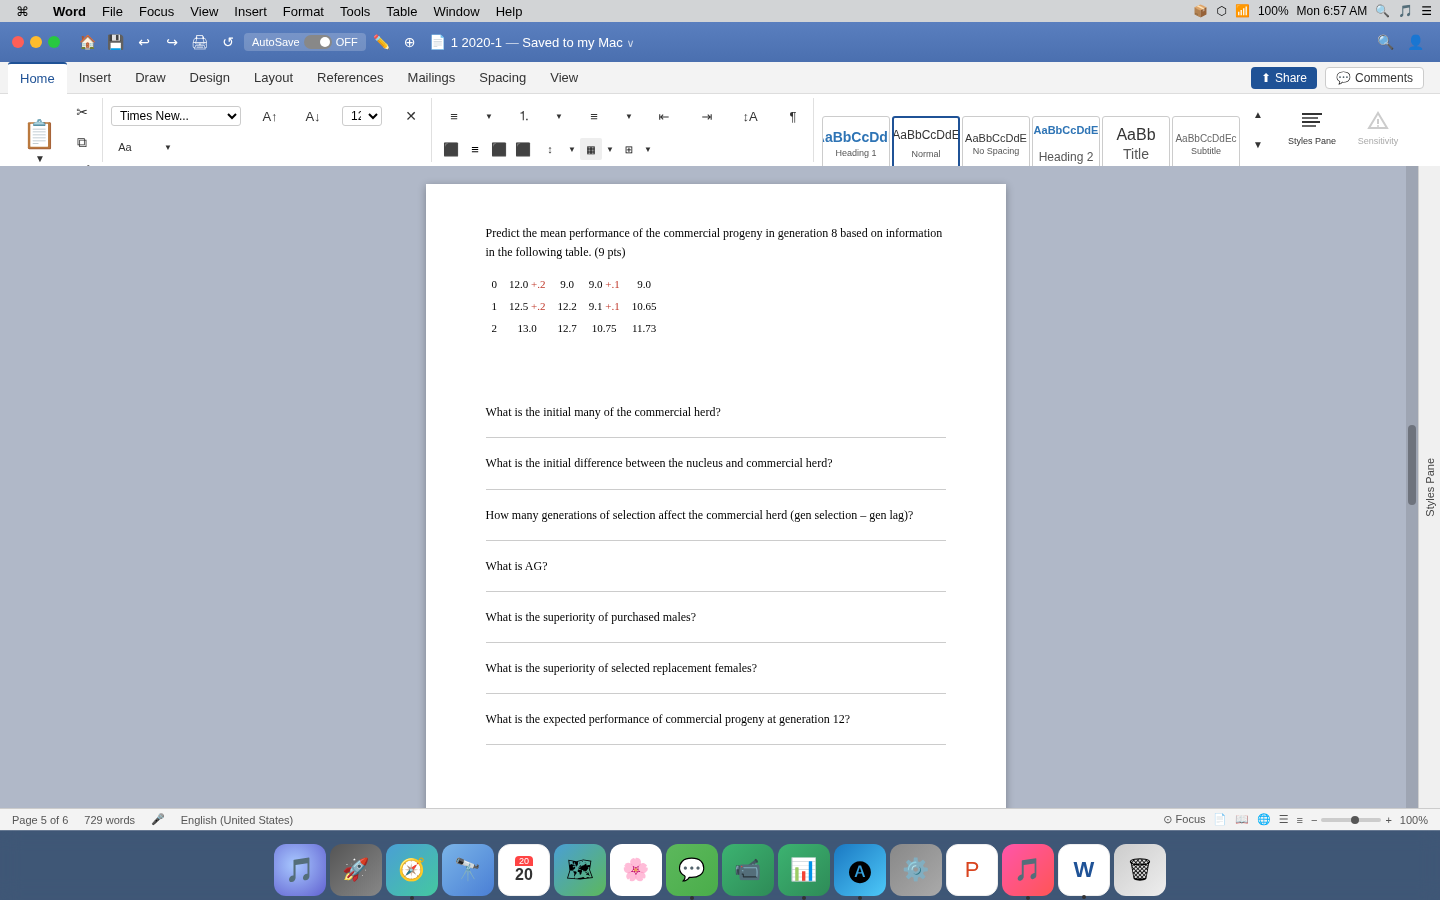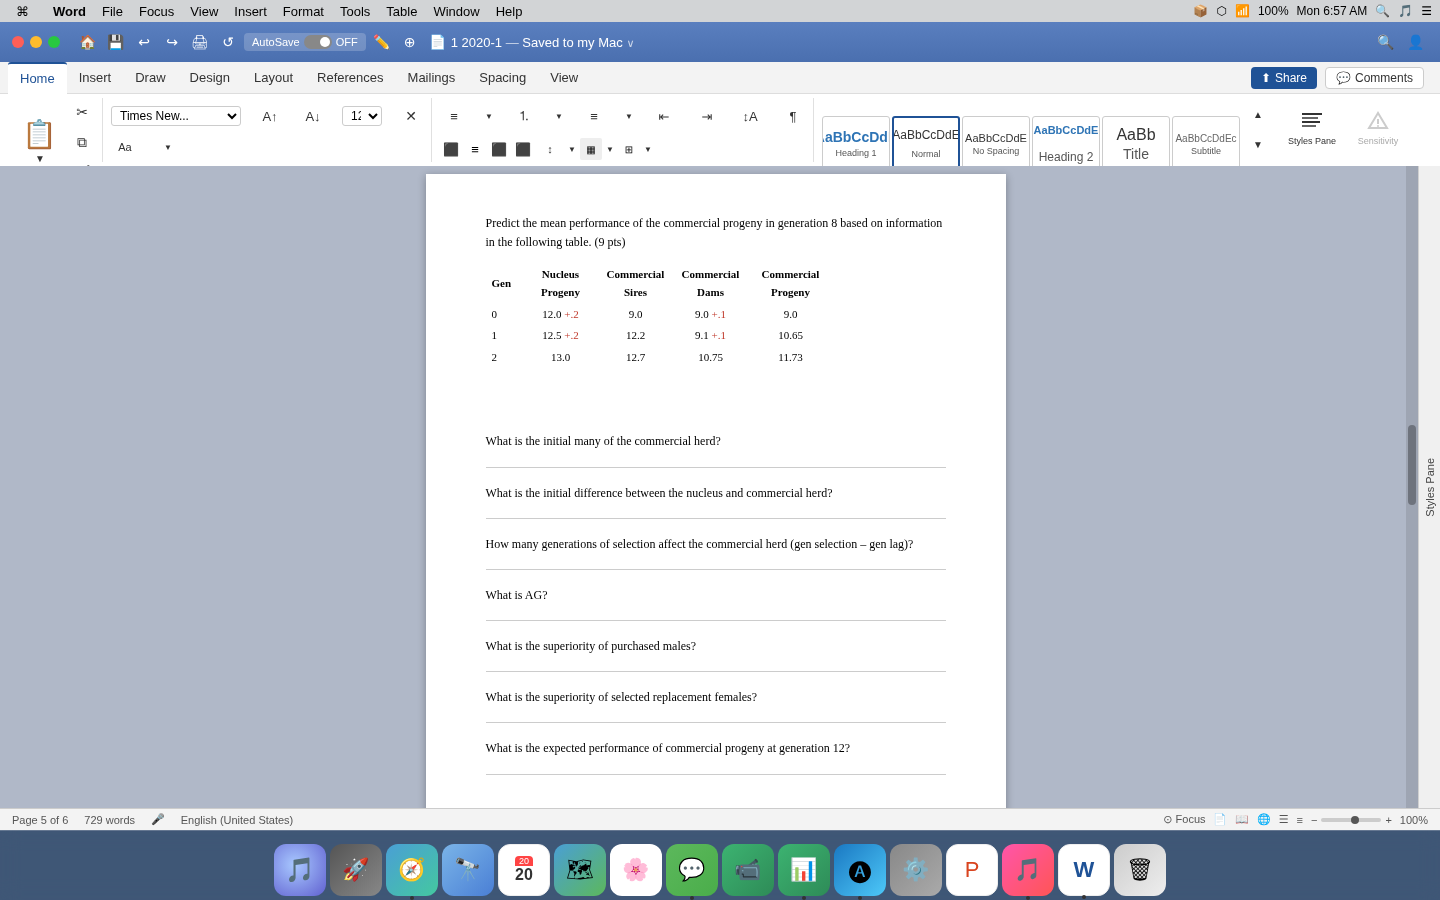--- a/index.html
+++ b/index.html
@@ -116,21 +116,21 @@
       background: #b0b8c8;
       height: calc(900px - 22px - 40px - 105px - 32px);
       overflow: hidden;
     }
     .doc-sidebar-left { width: 25px; background: #b0b8c8; }
     .doc-page-container {
       flex: 1;
       overflow-y: auto;
       display: flex;
       justify-content: center;
-      padding: 8px 0;
+      padding: 18px 0;
       background: #b0b8c8;
     }
     .doc-page {
       width: 580px;
       background: white;
       padding: 40px 60px;
       font-family: 'Times New Roman', Times, serif;
       font-size: 12px;
       color: #000;
       min-height: 700px;
@@ -466,27 +466,20 @@
   <div class="doc-sidebar-left"></div>
 
   <div class="doc-page-container">
     <div class="doc-page">
       <div class="doc-content">
 
         <p class="doc-para" style="margin-bottom:12px;">Predict the mean performance of the commercial progeny in generation 8 based on information in the following table. (9 pts)</p>
 
         <table class="doc-table" style="margin-left:0px;">
           <tbody>
-              <tr>
-            <th style="text-align:left;width:35px;font-weight:bold;">Gen</th>
-            <th style="text-align:center;width:80px;font-weight:bold;">Nucleus<br>Progeny</th>
-            <th style="text-align:center;width:70px;font-weight:bold;">Commercial<br>Sires</th>
-            <th style="text-align:center;width:80px;font-weight:bold;">Commercial<br>Dams</th>
-            <th style="text-align:center;width:80px;font-weight:bold;">Commercial<br>Progeny</th>
-          </tr>
           <tr>
             <td>0</td>
             <td style="text-align:center;">12.0  <span style="color:#c0392b;">+.2</span></td>
             <td style="text-align:center;">9.0</td>
             <td style="text-align:center;">9.0  <span style="color:#c0392b;">+.1</span></td>
             <td style="text-align:center;">9.0</td>
           </tr>
           <tr>
             <td>1</td>
             <td style="text-align:center;">12.5  <span style="color:#c0392b;">+.2</span></td>

